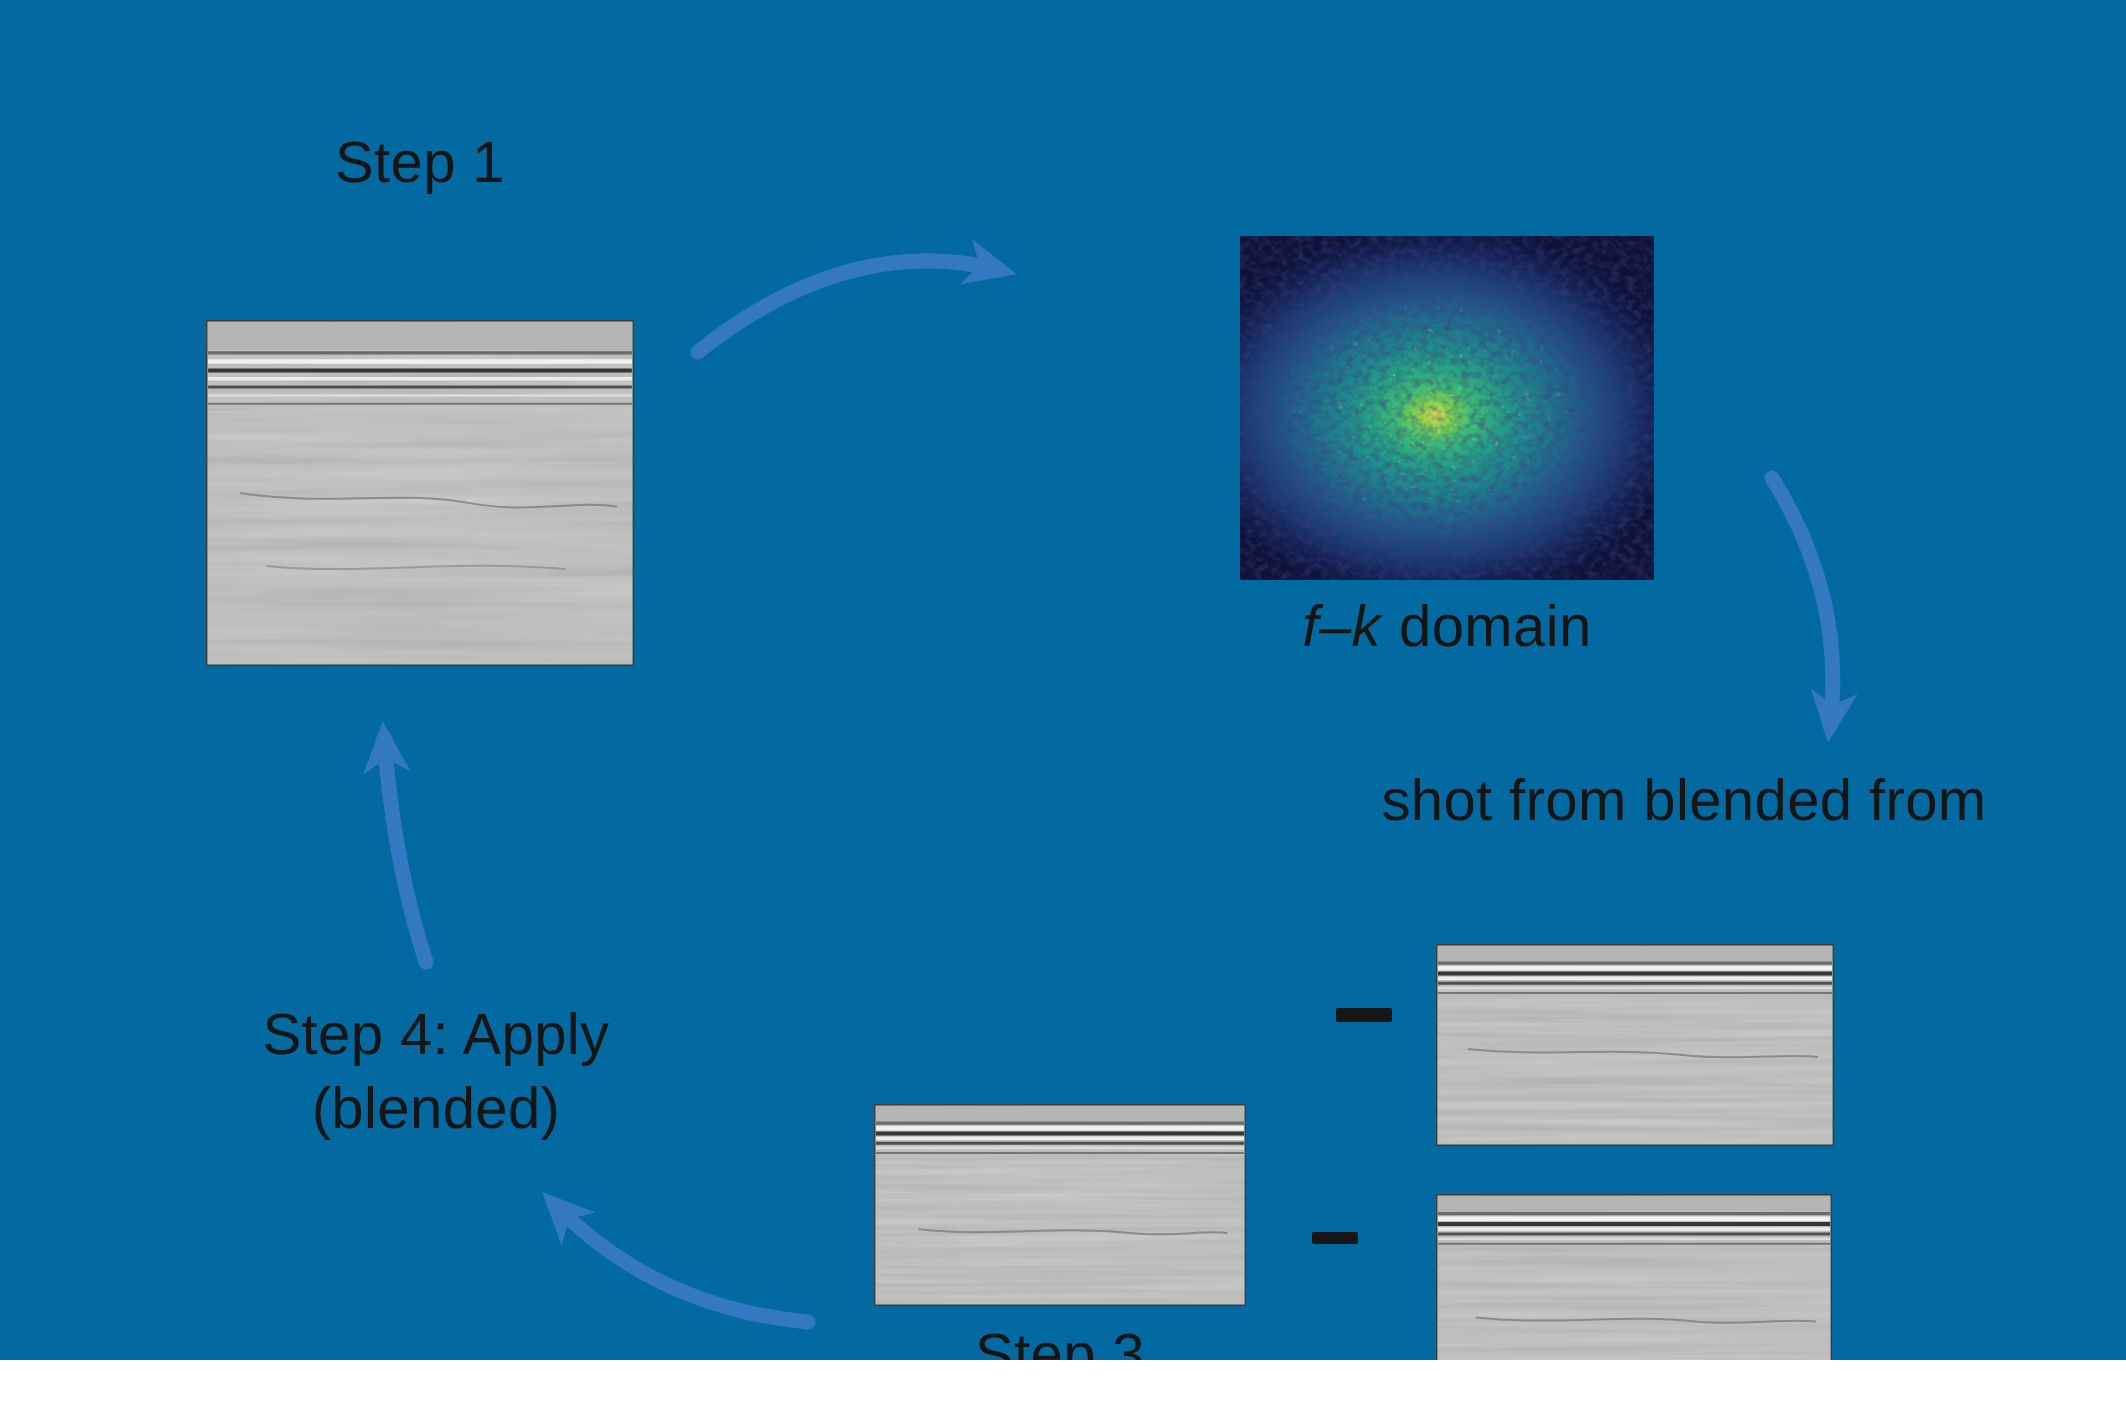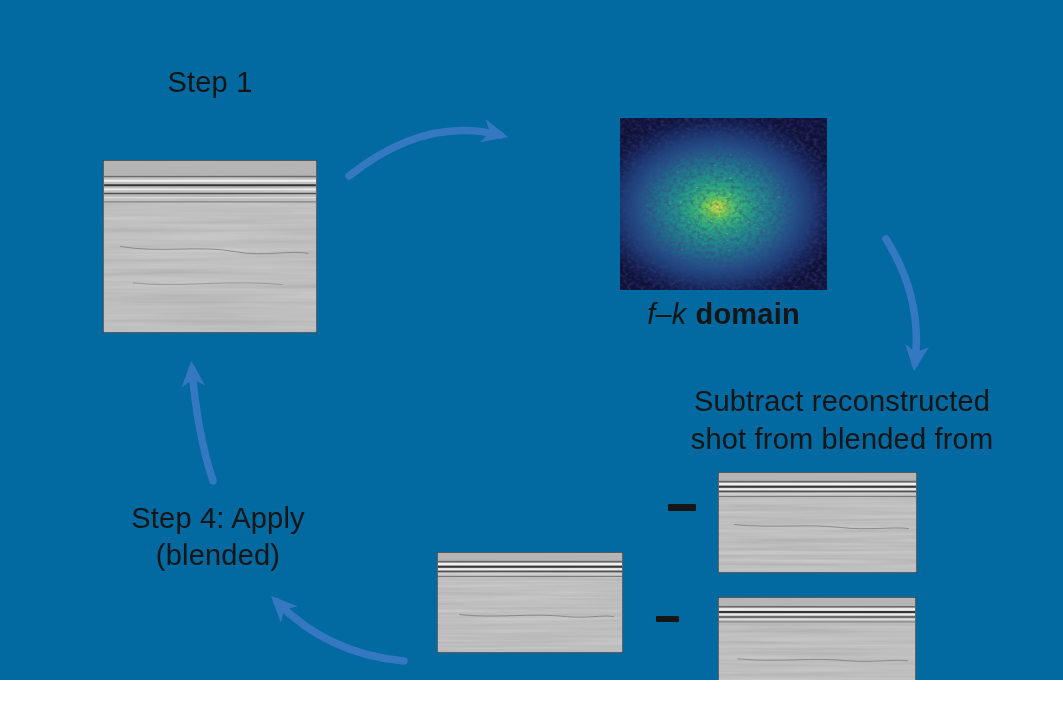--- a/index.html
+++ b/index.html
@@ -17,21 +17,21 @@
   .fk{
     position:absolute;left:620px;top:118px;width:207px;height:172px;
     isolation:isolate;
     background:radial-gradient(ellipse 60% 55% at 47% 52%,
       #e0e04a 0%, #7fd24f 7%, #3fbc74 15%, #27a384 25%, #218a8d 36%,
       #20708e 49%, #225289 63%, #1c3a74 76%, #141f52 89%, #0e1138 100%);
   }
   .fk svg{display:block;width:100%;height:100%;}
   .minus{position:absolute;background:#161616;border-radius:1px;}
   .it{font-style:italic;}
-  .dom{margin-left:9px;font-weight:bold;}
+  .dom{margin-left:9px;}
   #arrows{position:absolute;left:0;top:0;pointer-events:none;}
   .arrow{fill:none;stroke:#3578c2;stroke-width:7.5;stroke-linecap:round;}
 </style>
 </head>
 <body>
 
 <div id="app">
 
   <div class="label" style="left:85px;top:64px;width:250px;">
     <span class="ln">Step 1</span>
@@ -94,21 +94,20 @@
       <rect width="100" height="100" filter="url(#fkd)" opacity="0.85"></rect>
       <rect width="100" height="100" filter="url(#fkb)" mask="url(#fkmask)"></rect>
     </svg>
   </div>
 
   <div class="label" style="left:610px;top:296px;width:227px;">
     <span class="it">f</span><span>–</span><span class="it">k</span><span class="dom">domain</span>
   </div>
 
   <div class="label" style="left:672px;top:382px;width:340px;line-height:38px;">
-    <span class="ln">Subtract reconstructed</span>
     <span class="ln">shot from blended from</span>
   </div>
 
   <div class="minus" style="left:668px;top:504px;width:28px;height:7px;" aria-label="−"></div>
 
   <div class="panel" style="left:718px;top:472px;width:199px;height:101px;">
     <svg viewBox="0 0 100 100" preserveAspectRatio="none">
       <defs>
         <filter id="gn2" x="-5%" y="-5%" width="110%" height="110%">
           <feTurbulence type="fractalNoise" baseFrequency="0.012 0.28" numOctaves="3" seed="23"></feTurbulence>
@@ -195,20 +194,21 @@
         <line x1="0.5" y1="17" x2="99.5" y2="17" stroke="#ececec" stroke-width="1.7" vector-effect="non-scaling-stroke"></line>
         <line x1="0.5" y1="19.4" x2="99.5" y2="19.4" stroke="#4f4f4f" stroke-width="1.5" vector-effect="non-scaling-stroke"></line>
         <line x1="0.5" y1="21.8" x2="99.5" y2="21.8" stroke="#dcdcdc" stroke-width="1.2" vector-effect="non-scaling-stroke"></line>
         <line x1="0.5" y1="24.2" x2="99.5" y2="24.2" stroke="#757575" stroke-width="1" vector-effect="non-scaling-stroke"></line>
       </g>
       <path d="M12,62 C32,66 50,60 70,64 C80,66 90,62 95,64" fill="none" stroke="#7e7e7e" stroke-width="1" vector-effect="non-scaling-stroke" opacity="0.8"></path>
       <rect width="100" height="100" fill="none" stroke="#3c3c3c" stroke-width="1.4" vector-effect="non-scaling-stroke"></rect>
     </svg>
   </div>
 
+  <div class="label" style="left:437px;top:660px;width:186px;">Step 3</div>
 
   <div class="label" style="left:92px;top:500px;width:252px;line-height:37px;">
     <span class="ln">Step 4: Apply</span>
     <span class="ln">(blended)</span>
   </div>
 
   <svg id="arrows" width="1063" height="708" viewBox="0 0 1063 708">
     <defs>
       <marker id="ah" viewBox="0 0 10 10" refX="6.5" refY="5" markerWidth="3.6" markerHeight="3.6" orient="auto">
         <path d="M0,0.6 L9.6,5 L0,9.4 L2.6,5 z" fill="#3578c2"></path>

